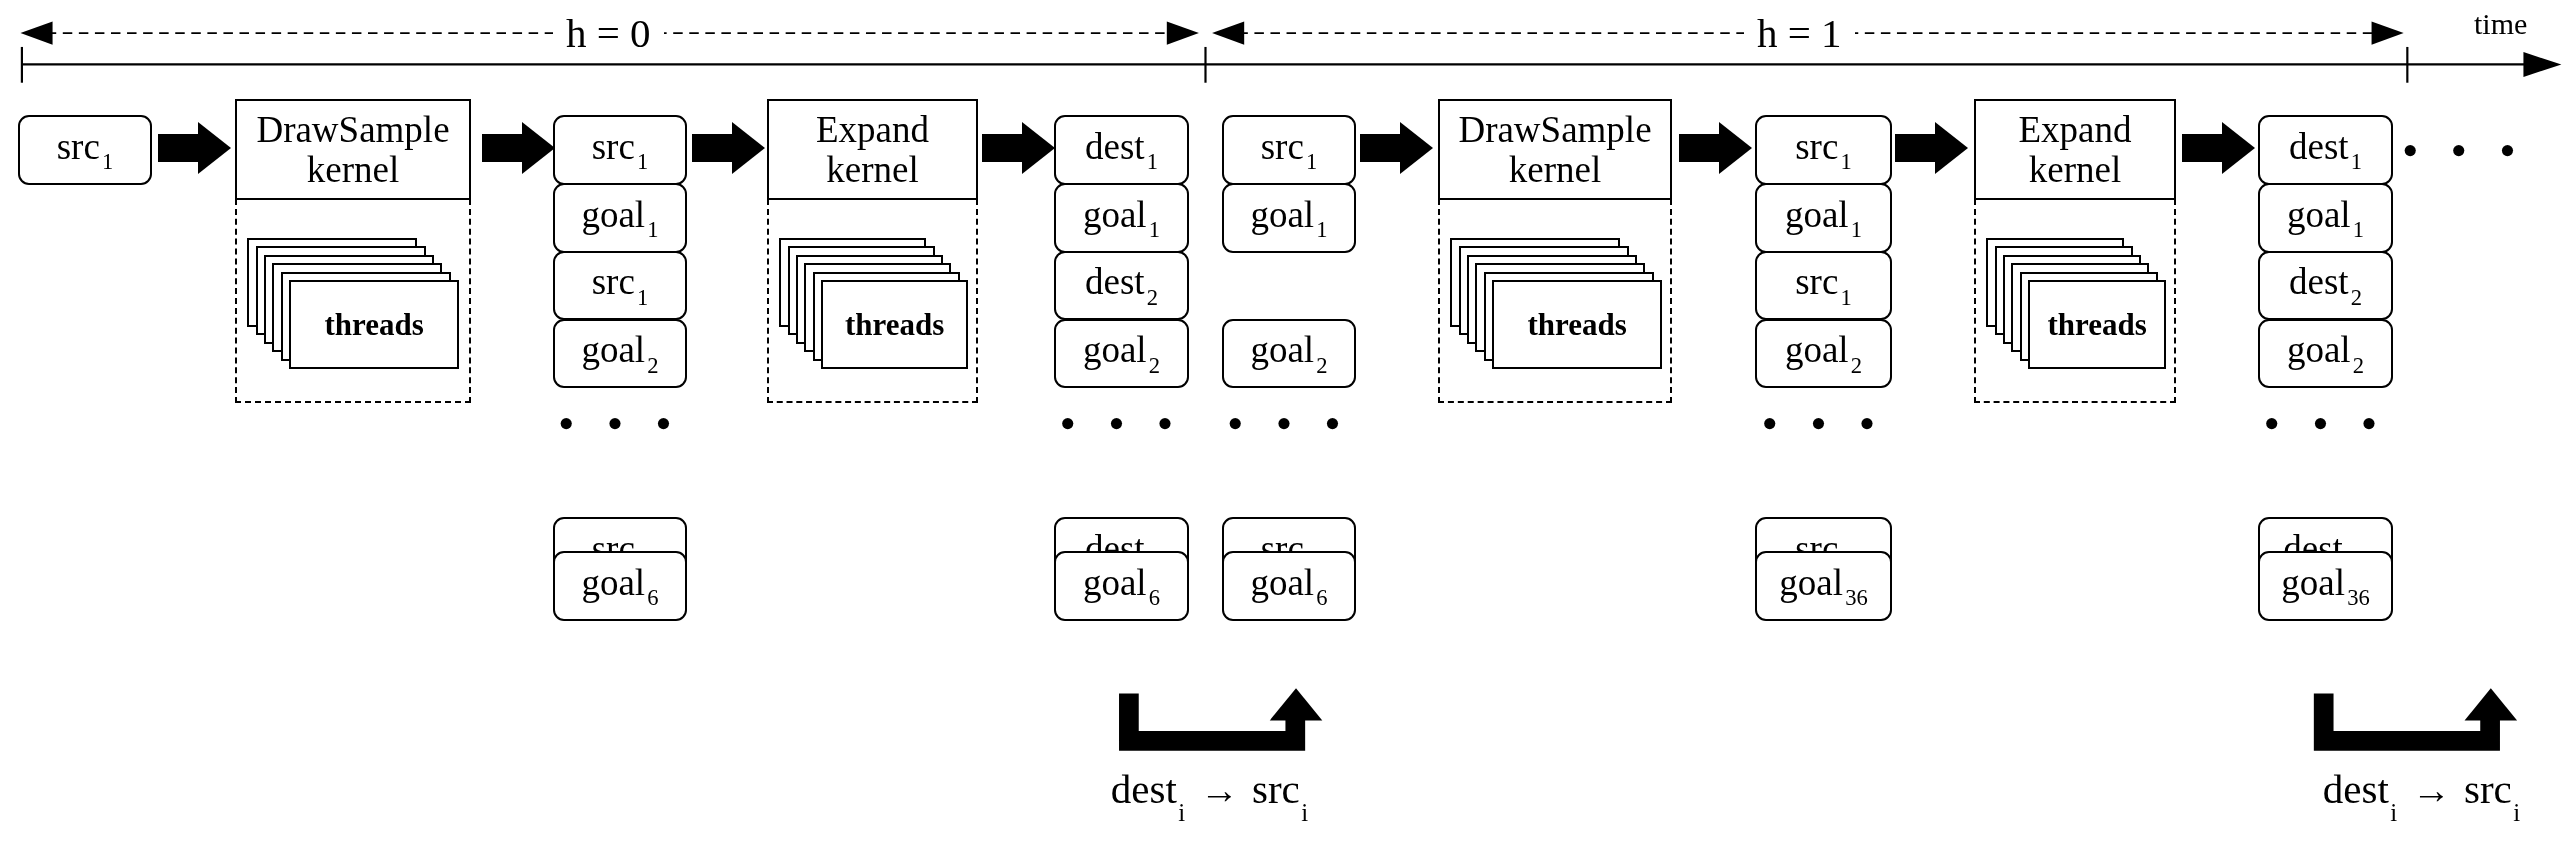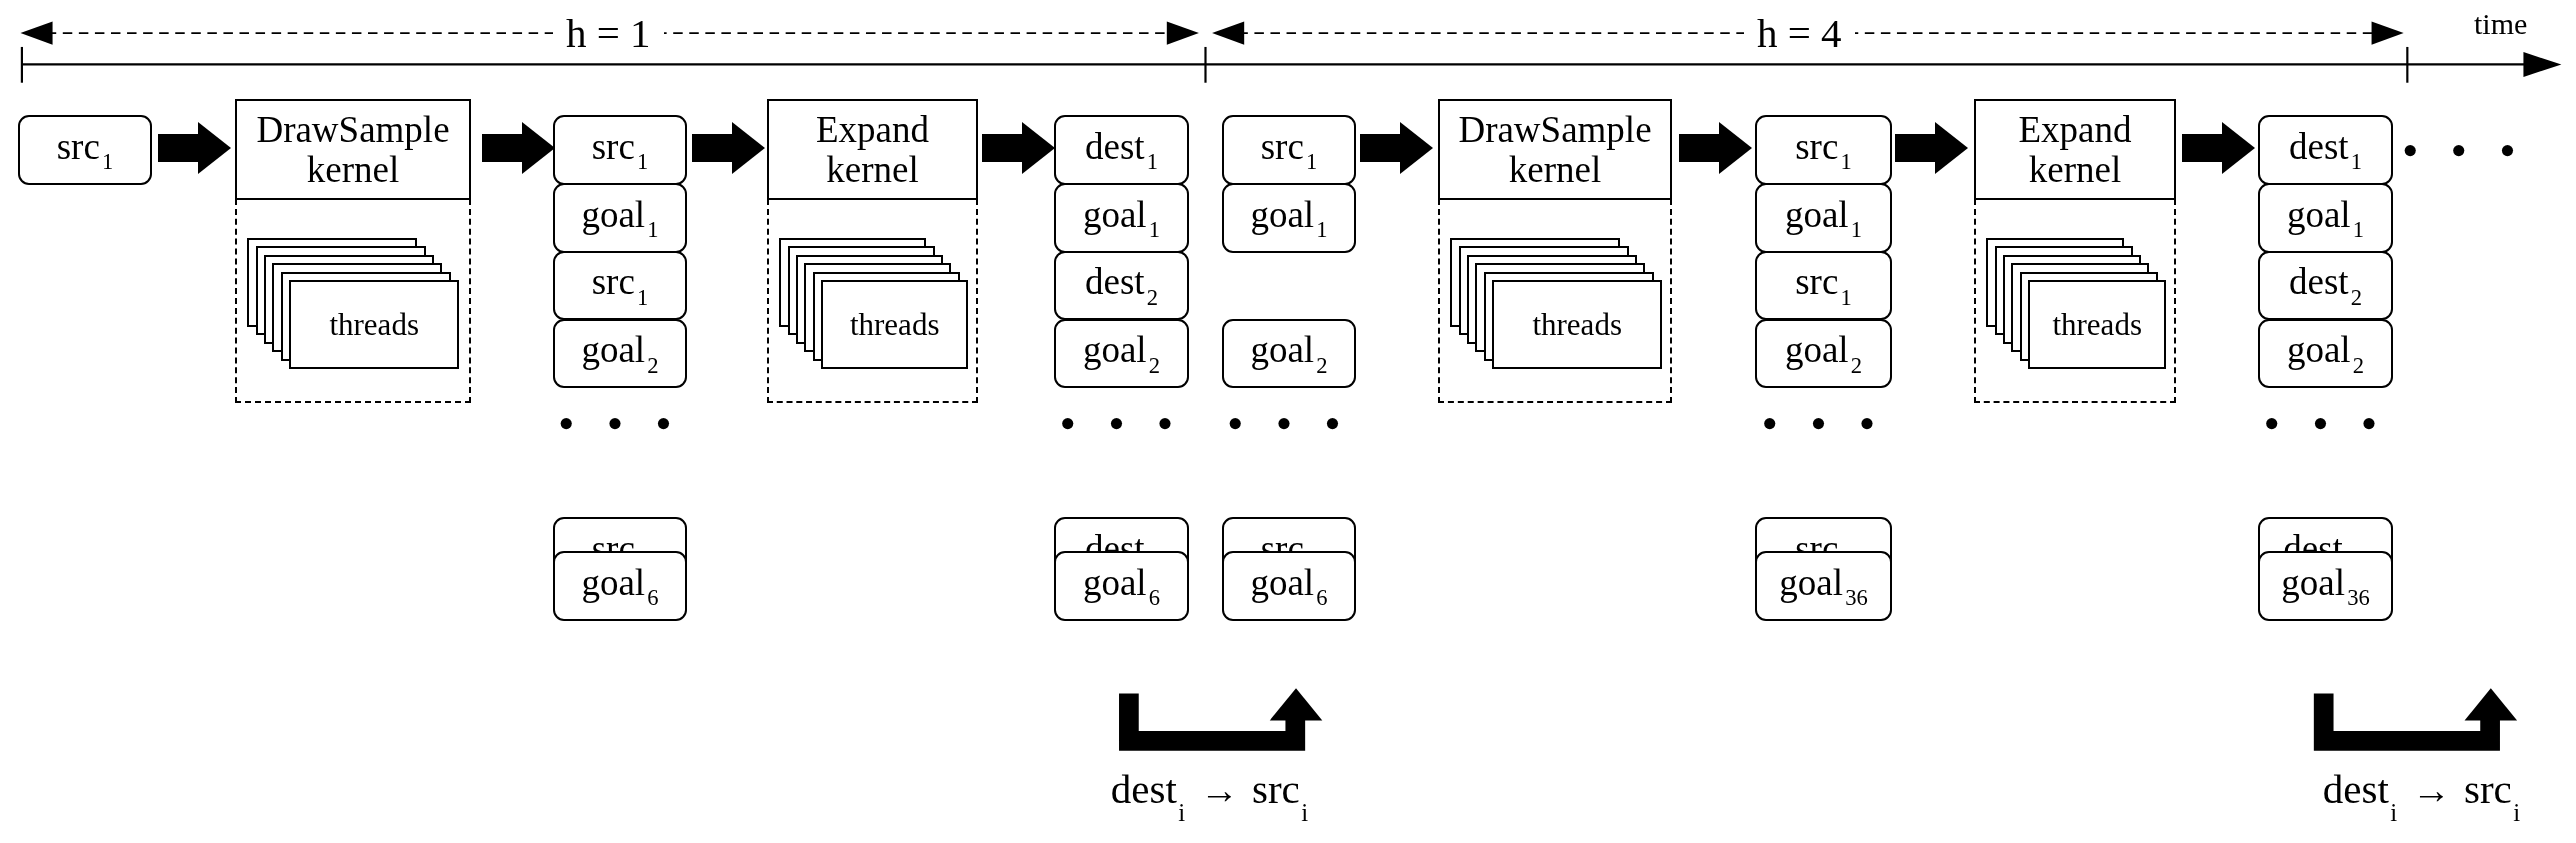--- a/index.html
+++ b/index.html
@@ -29,21 +29,21 @@
   .trailing-dots{position:absolute;left:2402px;top:123px;font-size:47px;letter-spacing:10.2px;}
 
   
   .kgroup{position:absolute;top:0;height:642px;}
   .kernel{position:absolute;left:0;right:0;top:99px;height:101px;border:2.9px solid #000;background:#fff;
           box-sizing:border-box;display:flex;flex-direction:column;align-items:center;justify-content:center;
           font-size:37px;line-height:1.06;z-index:2;text-align:center;}
   .panel{position:absolute;left:0;right:0;top:199px;height:204px;border:2.2px dashed #000;border-top:none;
          box-sizing:border-box;z-index:1;}
   .stack{position:absolute;left:10.2px;top:39px;}
-  .card{position:absolute;height:85px;border:2.2px solid #000;background:#fff;}
+  .card{position:absolute;height:85px;border:2.2px solid #000;background:#fff;font-weight:bold;}
   .c0{left:0px;top:0px}.c1{left:8.4px;top:8.4px}.c2{left:17px;top:17px}
   .c3{left:25px;top:25px}.c4{left:34px;top:34px}
   .c5{left:42px;top:42px;display:flex;align-items:center;justify-content:center;font-size:31px;}
   .kg0 .card{width:166px}
   .kg1 .card{width:143px}
   .kg2 .card{width:166px}
   .kg3 .card{width:134px}
 
   
   .tarrow{position:absolute;top:122px;width:73px;height:53px;}
@@ -72,22 +72,22 @@
     <line x1="1696" y1="45" x2="3256" y2="45" stroke="#000" stroke-width="2.5" stroke-dasharray="13 9"></line>
     <polygon points="1660,45 1704,29 1704,61" fill="#000"></polygon>
     <polygon points="3292,45 3248,29 3248,61" fill="#000"></polygon>
 
     <line x1="30" y1="88" x2="3462" y2="88" stroke="#000" stroke-width="3"></line>
     <polygon points="3508,88 3456,71 3456,105" fill="#000"></polygon>
     <line x1="30" y1="64" x2="30" y2="113" stroke="#000" stroke-width="3"></line>
     <line x1="1651" y1="64" x2="1651" y2="113" stroke="#000" stroke-width="3"></line>
     <line x1="3297" y1="64" x2="3297" y2="113" stroke="#000" stroke-width="3"></line>
   </svg>
-  <div class="hlabel" style="left:553px">h = 1</div>
-  <div class="hlabel" style="left:1744px">h = 4</div>
+  <div class="hlabel" style="left:553px">h = 0</div>
+  <div class="hlabel" style="left:1744px">h = 1</div>
   <div class="timelabel">time</div>
 
   <div class="col" style="left:18px;width:134px">
     <div class="box r0">
       <span class="lbl"><span>src</span><span class="sub">1</span></span>
     </div>
   </div>
 
   <div class="tarrow" style="left:158px">
       <div class="tbar"></div>

